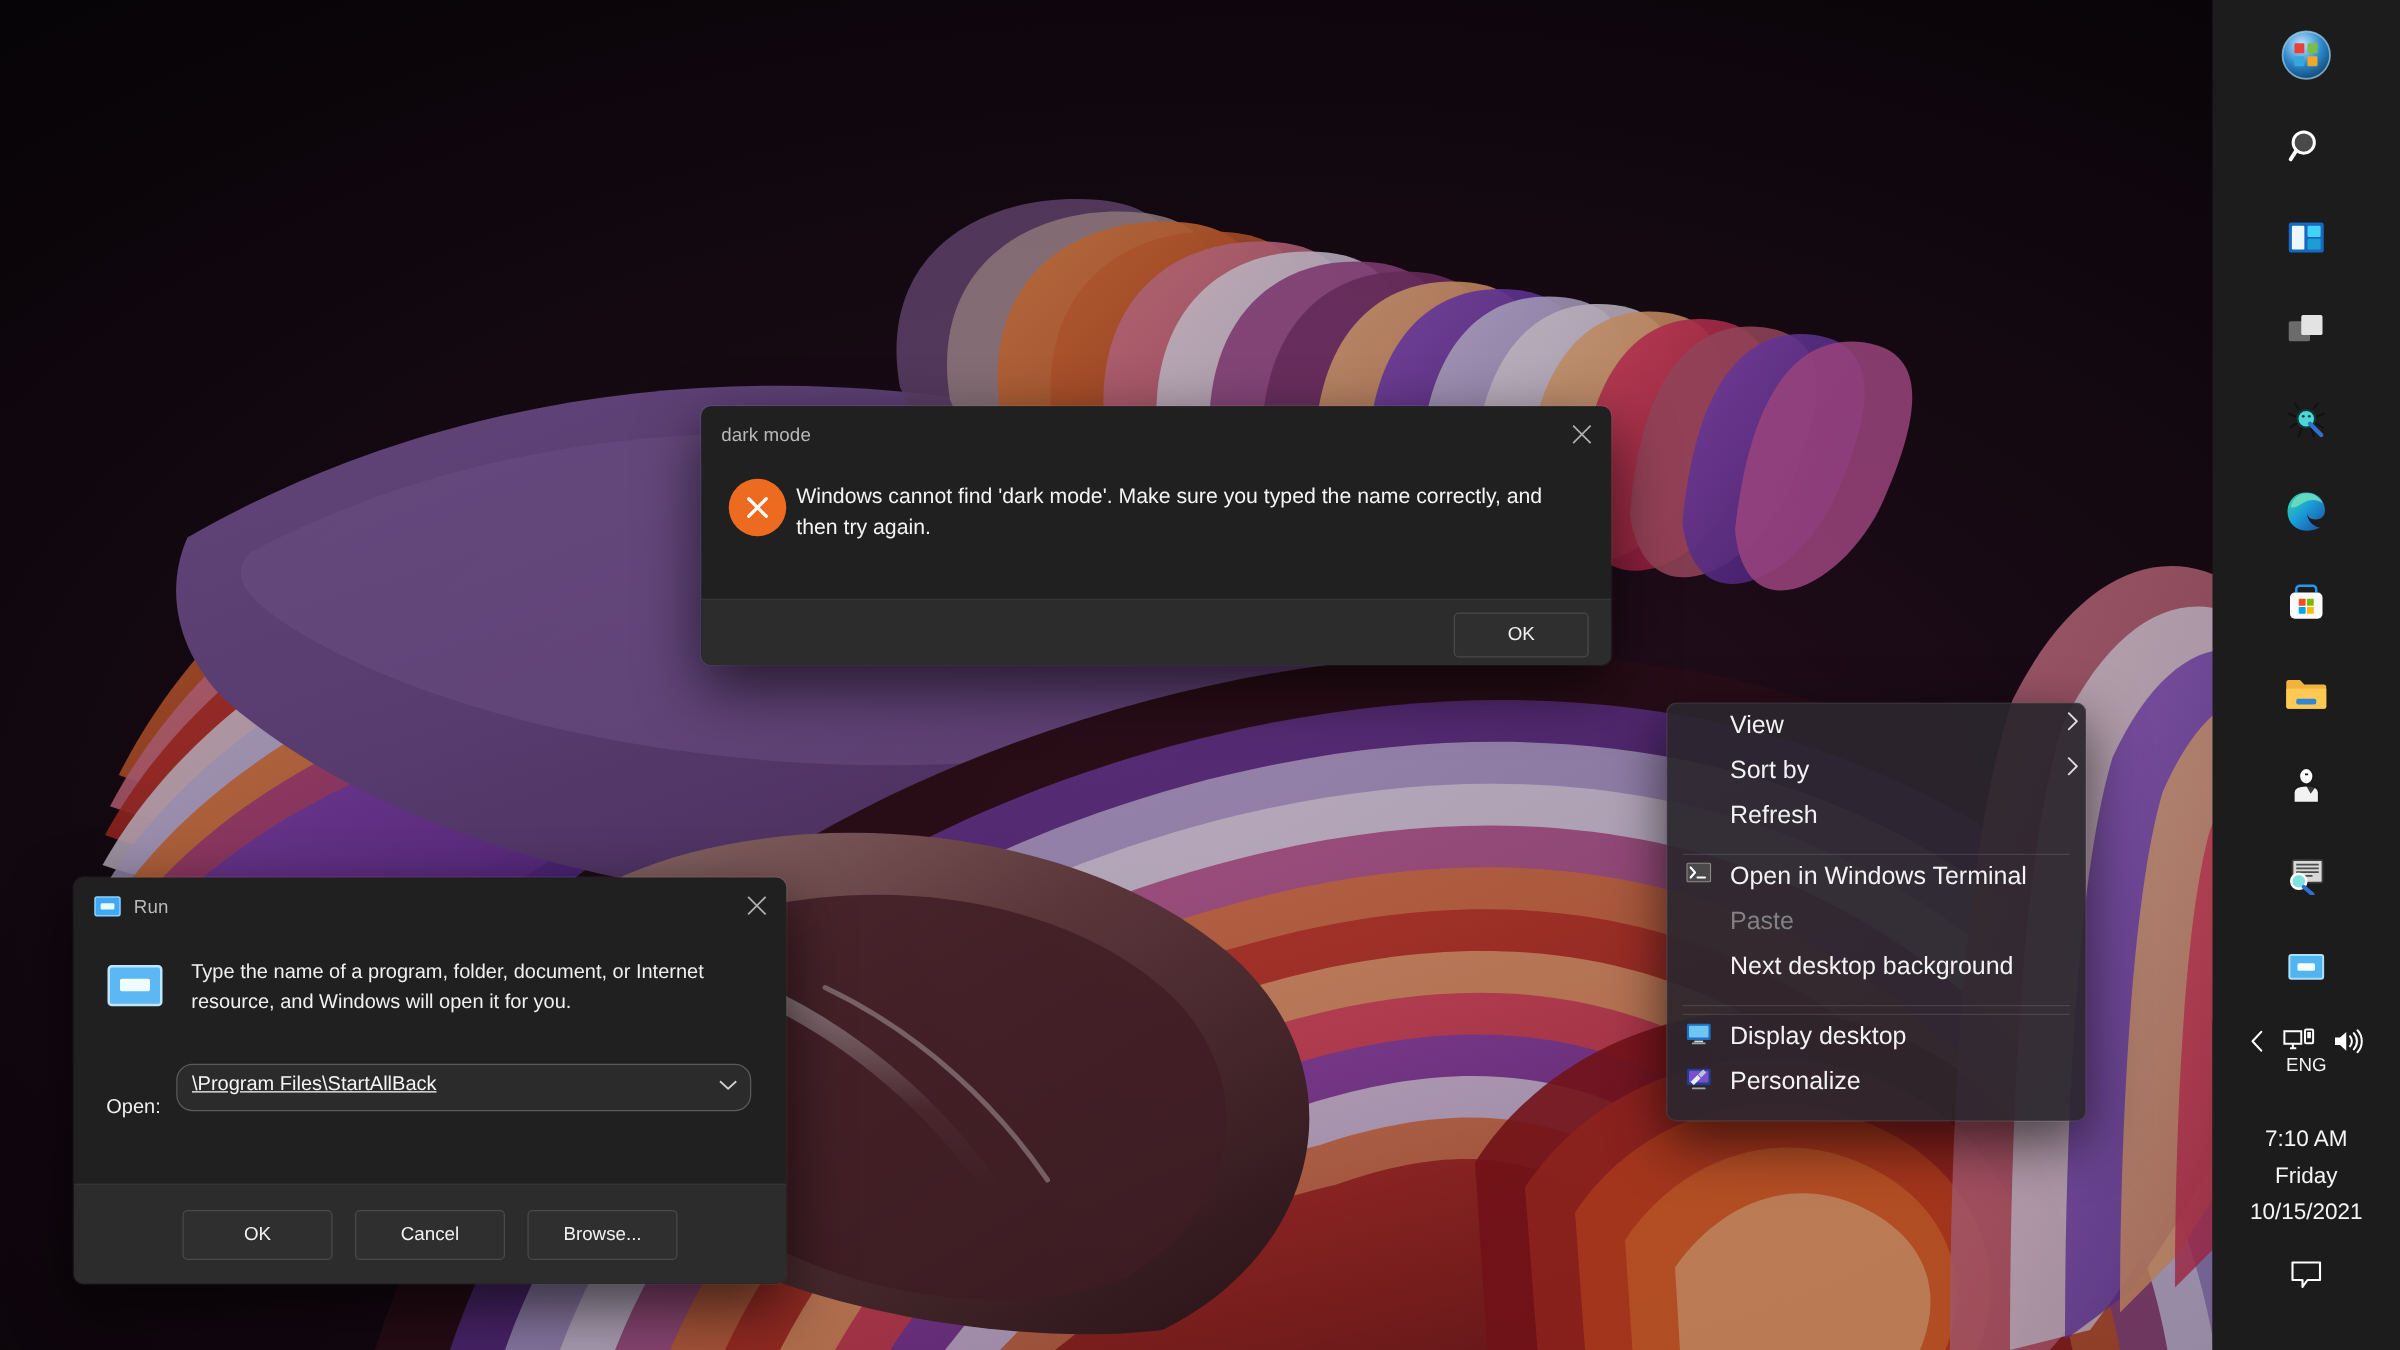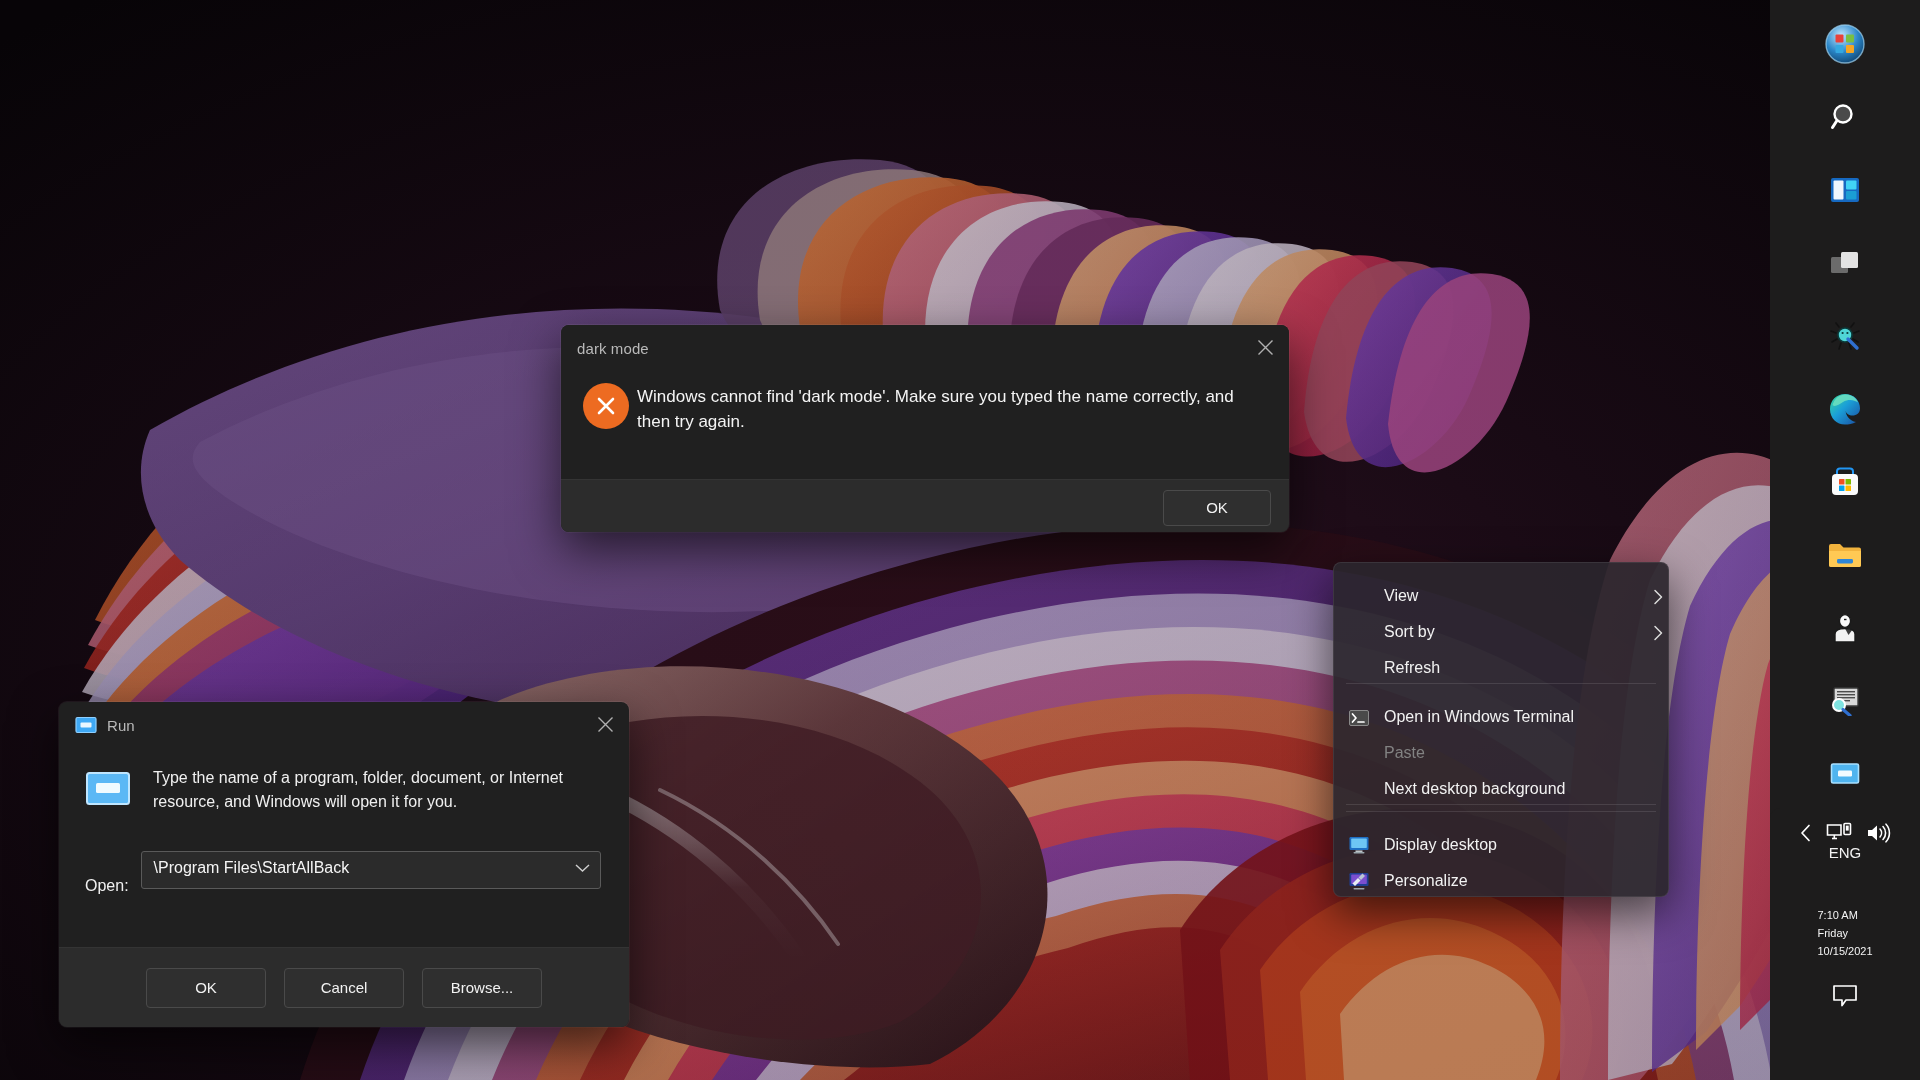--- a/index.html
+++ b/index.html
@@ -69,44 +69,45 @@
   #run-dialog{ left:59px; top:702px; width:570px; height:325px; }
   #run-dialog .titlebar{ height:46px; }
   .run-body{ padding:4px 28px 0 26px; }
   .run-desc-row{ display:flex; align-items:flex-start; gap:22px; margin-top:14px; }
   .run-app-icon{ flex:0 0 46px; margin-top:4px; }
   .run-desc{ font-size:16px; line-height:1.52; color:#f0f0f0; }
   .open-row{ display:flex; align-items:center; gap:12px; margin-top:30px; }
   .open-label{ font-size:16px; color:#f0f0f0; flex:0 0 auto;margin-top:32px; }
   .combo{
     flex:1; height:38px; background:#2b2b2b;
-    border:1px solid #5a5a5a; border-radius:3px;
+    border:1px solid #5a5a5a; border-radius:13px;
     display:flex; align-items:center; padding:0 10px 4px 12px;
     position:relative;
+    text-decoration:underline;
   }
   .combo-value{ font-size:16px; color:#f5f5f5; flex:1; }
   .combo-chevron{ color:#cfcfcf; display:flex; align-items:center; }
   #run-dialog .win-footer{
     position:absolute; left:0; right:0; bottom:0; height:80px;
     justify-content:center; gap:18px;
   }
   #run-dialog .btn{ min-width:120px; height:40px; line-height:38px; }
 
   
   #context-menu{
     position:absolute; left:1333px; top:562px; width:336px;
     background:rgba(43,38,45,.93);
     border:1px solid rgba(255,255,255,.08);
     border-radius:8px;
     box-shadow:0 16px 44px rgba(0,0,0,.6);
     padding:6px 0; overflow:hidden;
   }
   .ctx-item{
-    height:36px; display:flex; align-items:flex-end;
-    padding:0 4px 0 14px; color:#f2f2f2; font-size:16px;
+    height:36px; display:flex; align-items:flex-start;
+    padding:0 4px 0 14px; color:#f2f2f2; font-size:20px;
     position:relative; cursor:default;
   }
   .ctx-item.disabled{ color:#828282; }
   .ctx-ico{
     width:22px; flex:0 0 22px; display:flex;
     align-items:center; justify-content:center; margin-right:14px;
   }
   .ctx-label{ flex:1; }
   .ctx-arrow{ color:#dcdcdc; display:flex; align-items:center; }
   .ctx-sep{ height:1px; background:rgba(255,255,255,.11); margin:6px 12px; }
@@ -129,22 +130,22 @@
     background:#1d1c1c; border-top-left-radius:10px;
     display:flex; flex-direction:column; align-items:center;
   }
   .tray-icons{
     display:flex; align-items:center; justify-content:center;
     gap:14px; margin-top:14px; color:#fff;
   }
   .tray-icons .t-i{ display:flex; align-items:center; cursor:default; }
   .tray-lang{ font-size:15px; color:#f2f2f2; cursor:default; }
   .tray-clock{
-    margin-top:46px; text-align:left; line-height:1.62;
-    font-size:11px; color:#f4f4f4; cursor:default;
+    margin-top:36px; text-align:center; line-height:1.62;
+    font-size:18px; color:#f4f4f4; cursor:default;
   }
   .tray-chat{ margin-top:24px; color:#fff; cursor:default; display:flex; }
 </style>
 </head>
 <body>
 
 <div id="wallpaper">
   <svg viewBox="0 0 1920 1080" preserveAspectRatio="none">
     <defs>
       <radialGradient id="bgGlow" cx="52%" cy="62%" r="78%">

